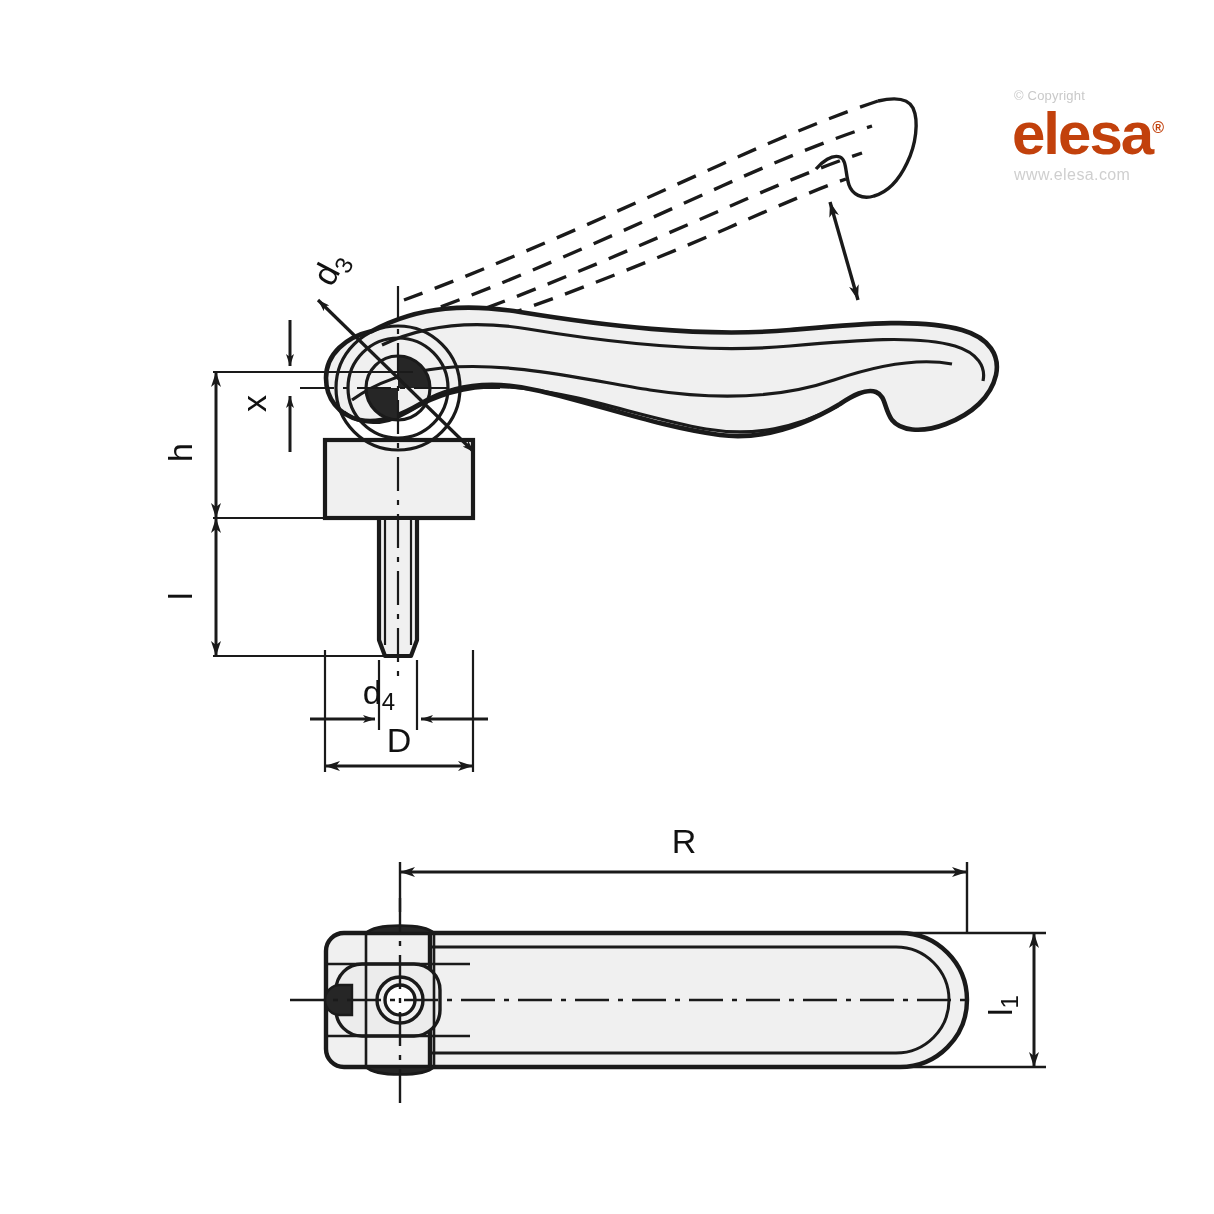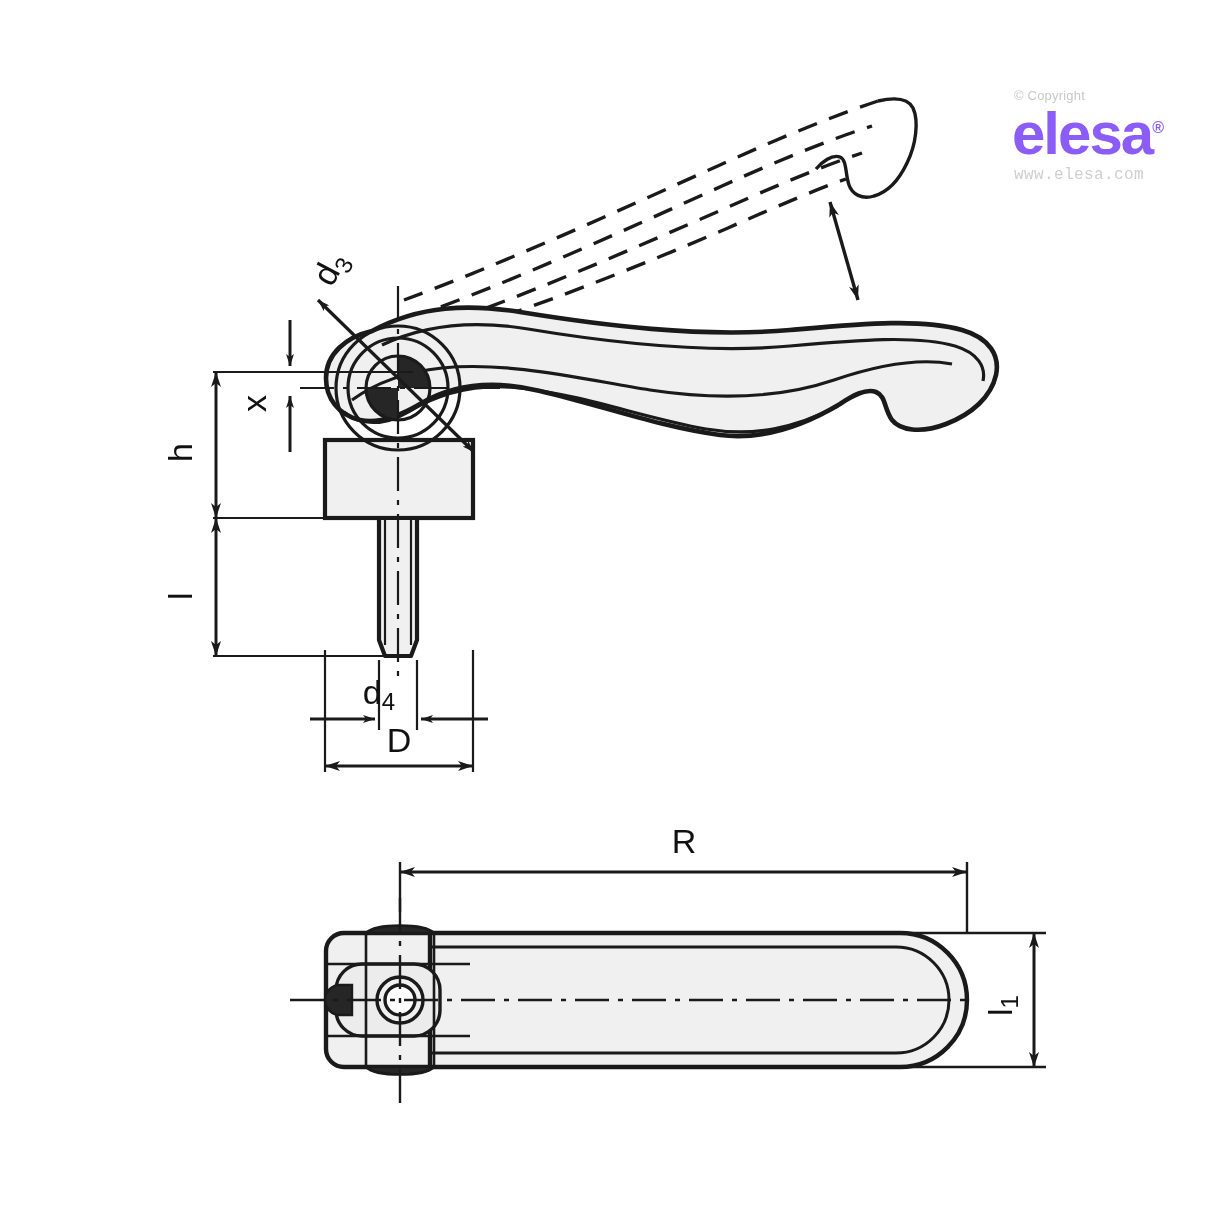--- a/index.html
+++ b/index.html
@@ -34,35 +34,35 @@
     font-family:"Liberation Sans", sans-serif;
     font-size:13px;
     color:#c9c9c9;
     letter-spacing:.2px;
     margin:0 0 2px 4px;
   }
   .wm-logo{
     font-family:"Liberation Sans", sans-serif;
     font-size:60px;
     font-weight:700;
-    color:#8b5cf6;
+    color:#c2410c;
     line-height:.95;
     letter-spacing:-2px;
     margin:0 0 0 2px;
     position:relative;
     display:inline-block;
   }
   .wm-logo sup{
     font-size:16px;
     font-weight:700;
     vertical-align:super;
     letter-spacing:0;
   }
   .wm-url{
-    font-family:Liberation Mono, monospace;
+    font-family:Liberation Sans, sans-serif;
     font-size:16px;
     color:#cfcfcf;
     margin:4px 0 14px 4px;
     letter-spacing:.4px;
   }
 </style>
 </head>
 <body>
 
 <div id="stage">

